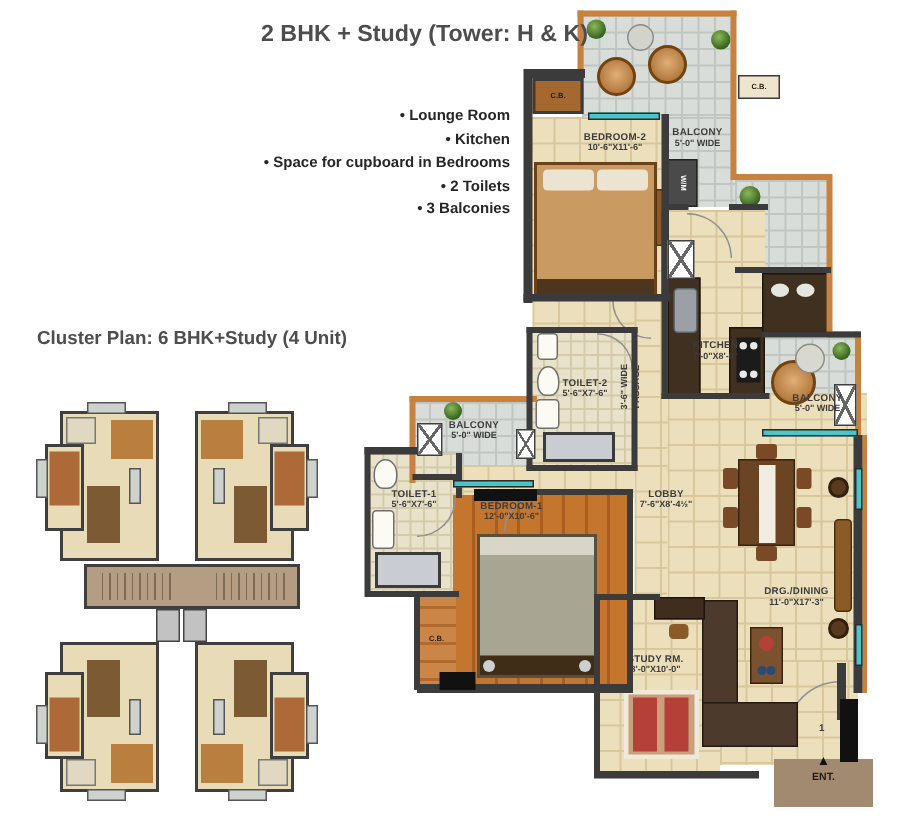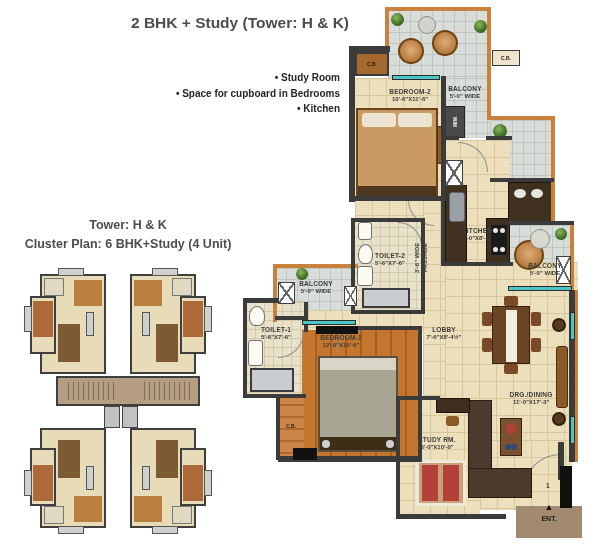--- a/index.html
+++ b/index.html
@@ -36,21 +36,21 @@
     background:radial-gradient(circle at 40% 35%,#8cb85a,#2f5c1b 75%);}
   .rchair{position:absolute;border-radius:50%;z-index:2;box-sizing:border-box;
     background:radial-gradient(circle at 50% 45%,#e0ae77,#a16528);border:2px solid #71430f;}
   
   .rlabel{position:absolute;z-index:5;font-weight:bold;color:#3c3c3c;text-align:center;line-height:1.3;}
   .rlabel .n{display:block;font-size:6.5px;letter-spacing:.2px;}
   .rlabel .d{display:block;font-size:6px;}
   .cb{position:absolute;z-index:5;font-size:5px;font-weight:bold;color:#241a10;
       display:flex;align-items:center;justify-content:center;box-sizing:border-box;}
   
-  .title{position:absolute;left:88px;top:12px;width:304px;text-align:center;z-index:6;
+  .title{position:absolute;left:88px;top:12px;width:304px;text-align:right;z-index:6;
          font-weight:bold;color:#4d4d4d;font-size:15.5px;line-height:22px;}
   .features{position:absolute;left:88px;top:70px;width:252px;text-align:right;z-index:6;
             font-weight:bold;color:#262626;font-size:10px;line-height:15.5px;}
   .cl-title{position:absolute;left:18px;top:216px;width:220px;text-align:center;z-index:6;
             font-weight:bold;color:#4d4d4d;font-size:12.5px;line-height:19px;}
   
   .clu{position:absolute;width:86px;height:104px;z-index:2;}
   .clu div{position:absolute;box-sizing:border-box;}
   .cu-a{left:10px;top:2px;width:66px;height:100px;background:#e7dbb8;border:2px solid #3f3f3f;}
   .cu-b{left:0;top:24px;width:26px;height:58px;background:#e7dbb8;border:2px solid #3f3f3f;}
@@ -66,27 +66,28 @@
 </head>
 <body>
 
 <div id="root">
 
   <div class="title">
     <div>2 BHK + Study (Tower: H &amp; K)</div>
   </div>
 
   <div class="features">
-    <div>• Study Room</div>
+    <div>• Lounge Room</div>
+    <div>• Kitchen</div>
     <div>• Space for cupboard in Bedrooms</div>
-    <div>• Kitchen</div>
+    <div>• 2 Toilets</div>
+    <div>• 3 Balconies</div>
   </div>
 
   <div class="cl-title">
-    <div>Tower: H &amp; K</div>
     <div>Cluster Plan: 6 BHK+Study (4 Unit)</div>
   </div>
 
   <div class="abs" style="left:22px;top:268px;width:216px;height:274px;z-index:1">
     <div class="abs" style="left:34px;top:108px;width:144px;height:30px;background:#b49d82;border:2px solid #3f3f3f;box-sizing:border-box;z-index:2"></div>
     <div class="stair" style="left:42px;top:114px;width:52px;height:18px"></div>
     <div class="stair" style="left:118px;top:114px;width:52px;height:18px"></div>
     <div class="abs" style="left:82px;top:138px;width:14px;height:20px;background:#c2c2c2;border:1px solid #444;z-index:2"></div>
     <div class="abs" style="left:100px;top:138px;width:14px;height:20px;background:#c2c2c2;border:1px solid #444;z-index:2"></div>
 

